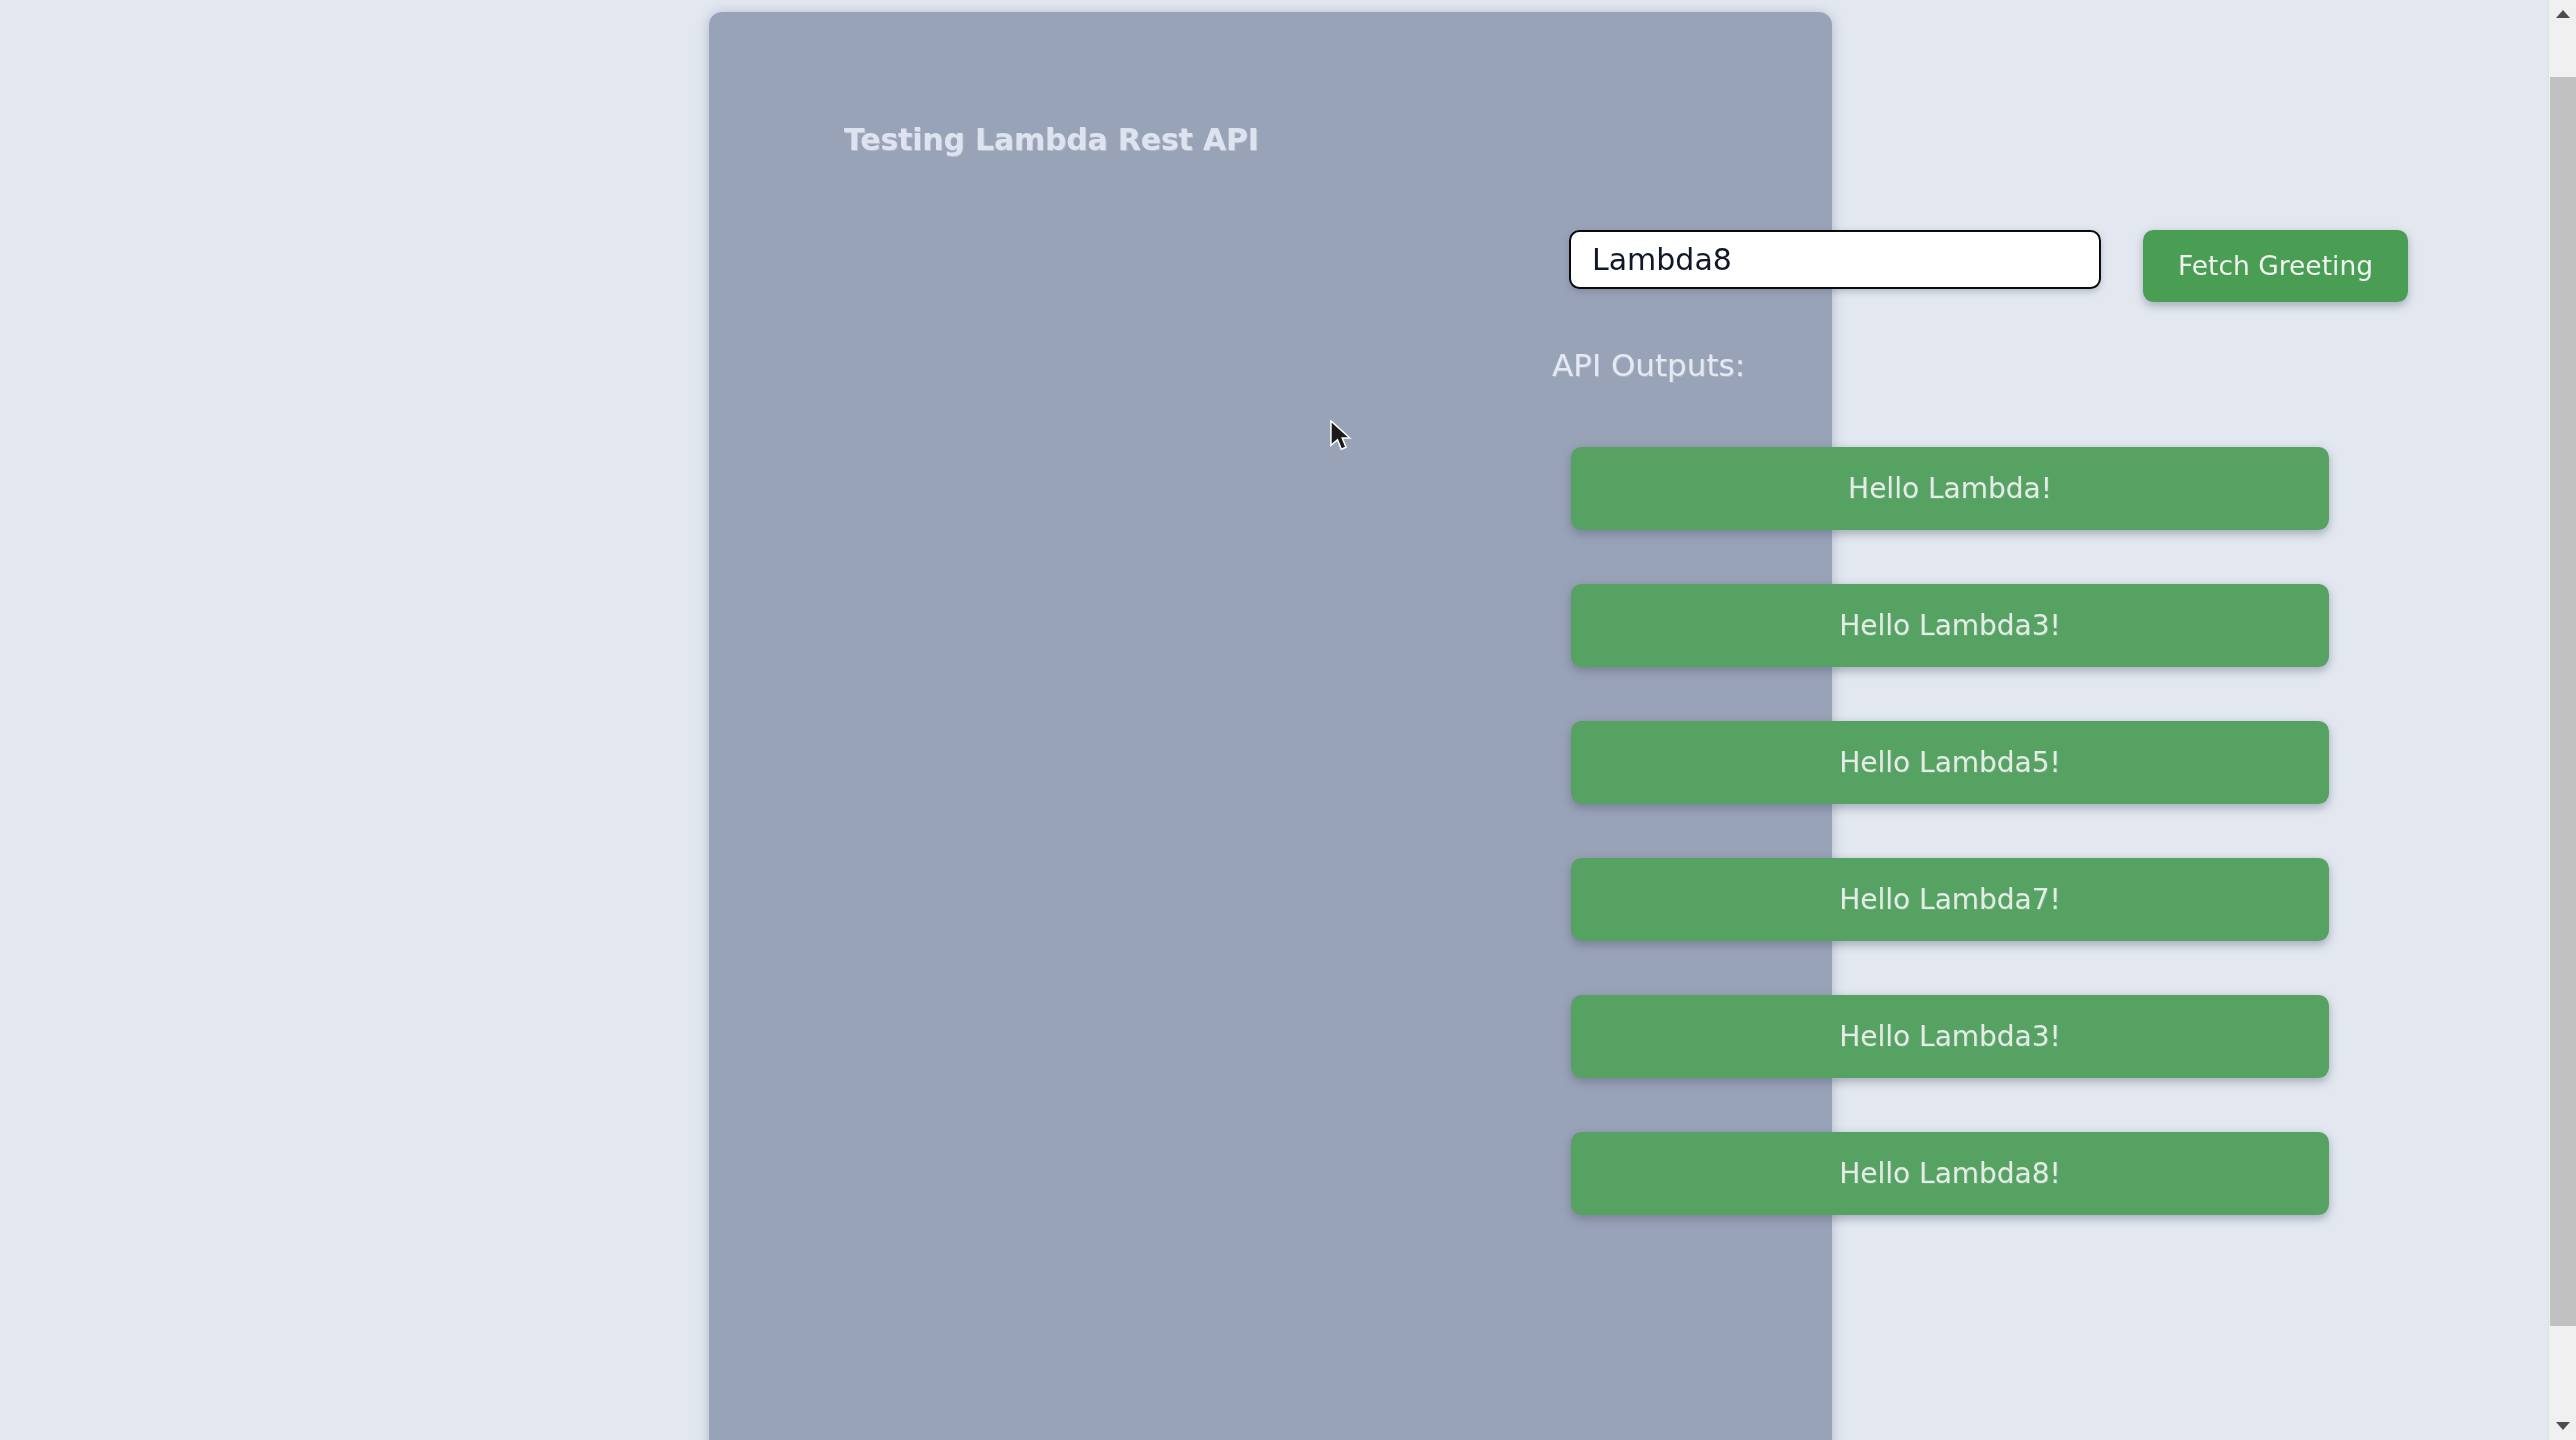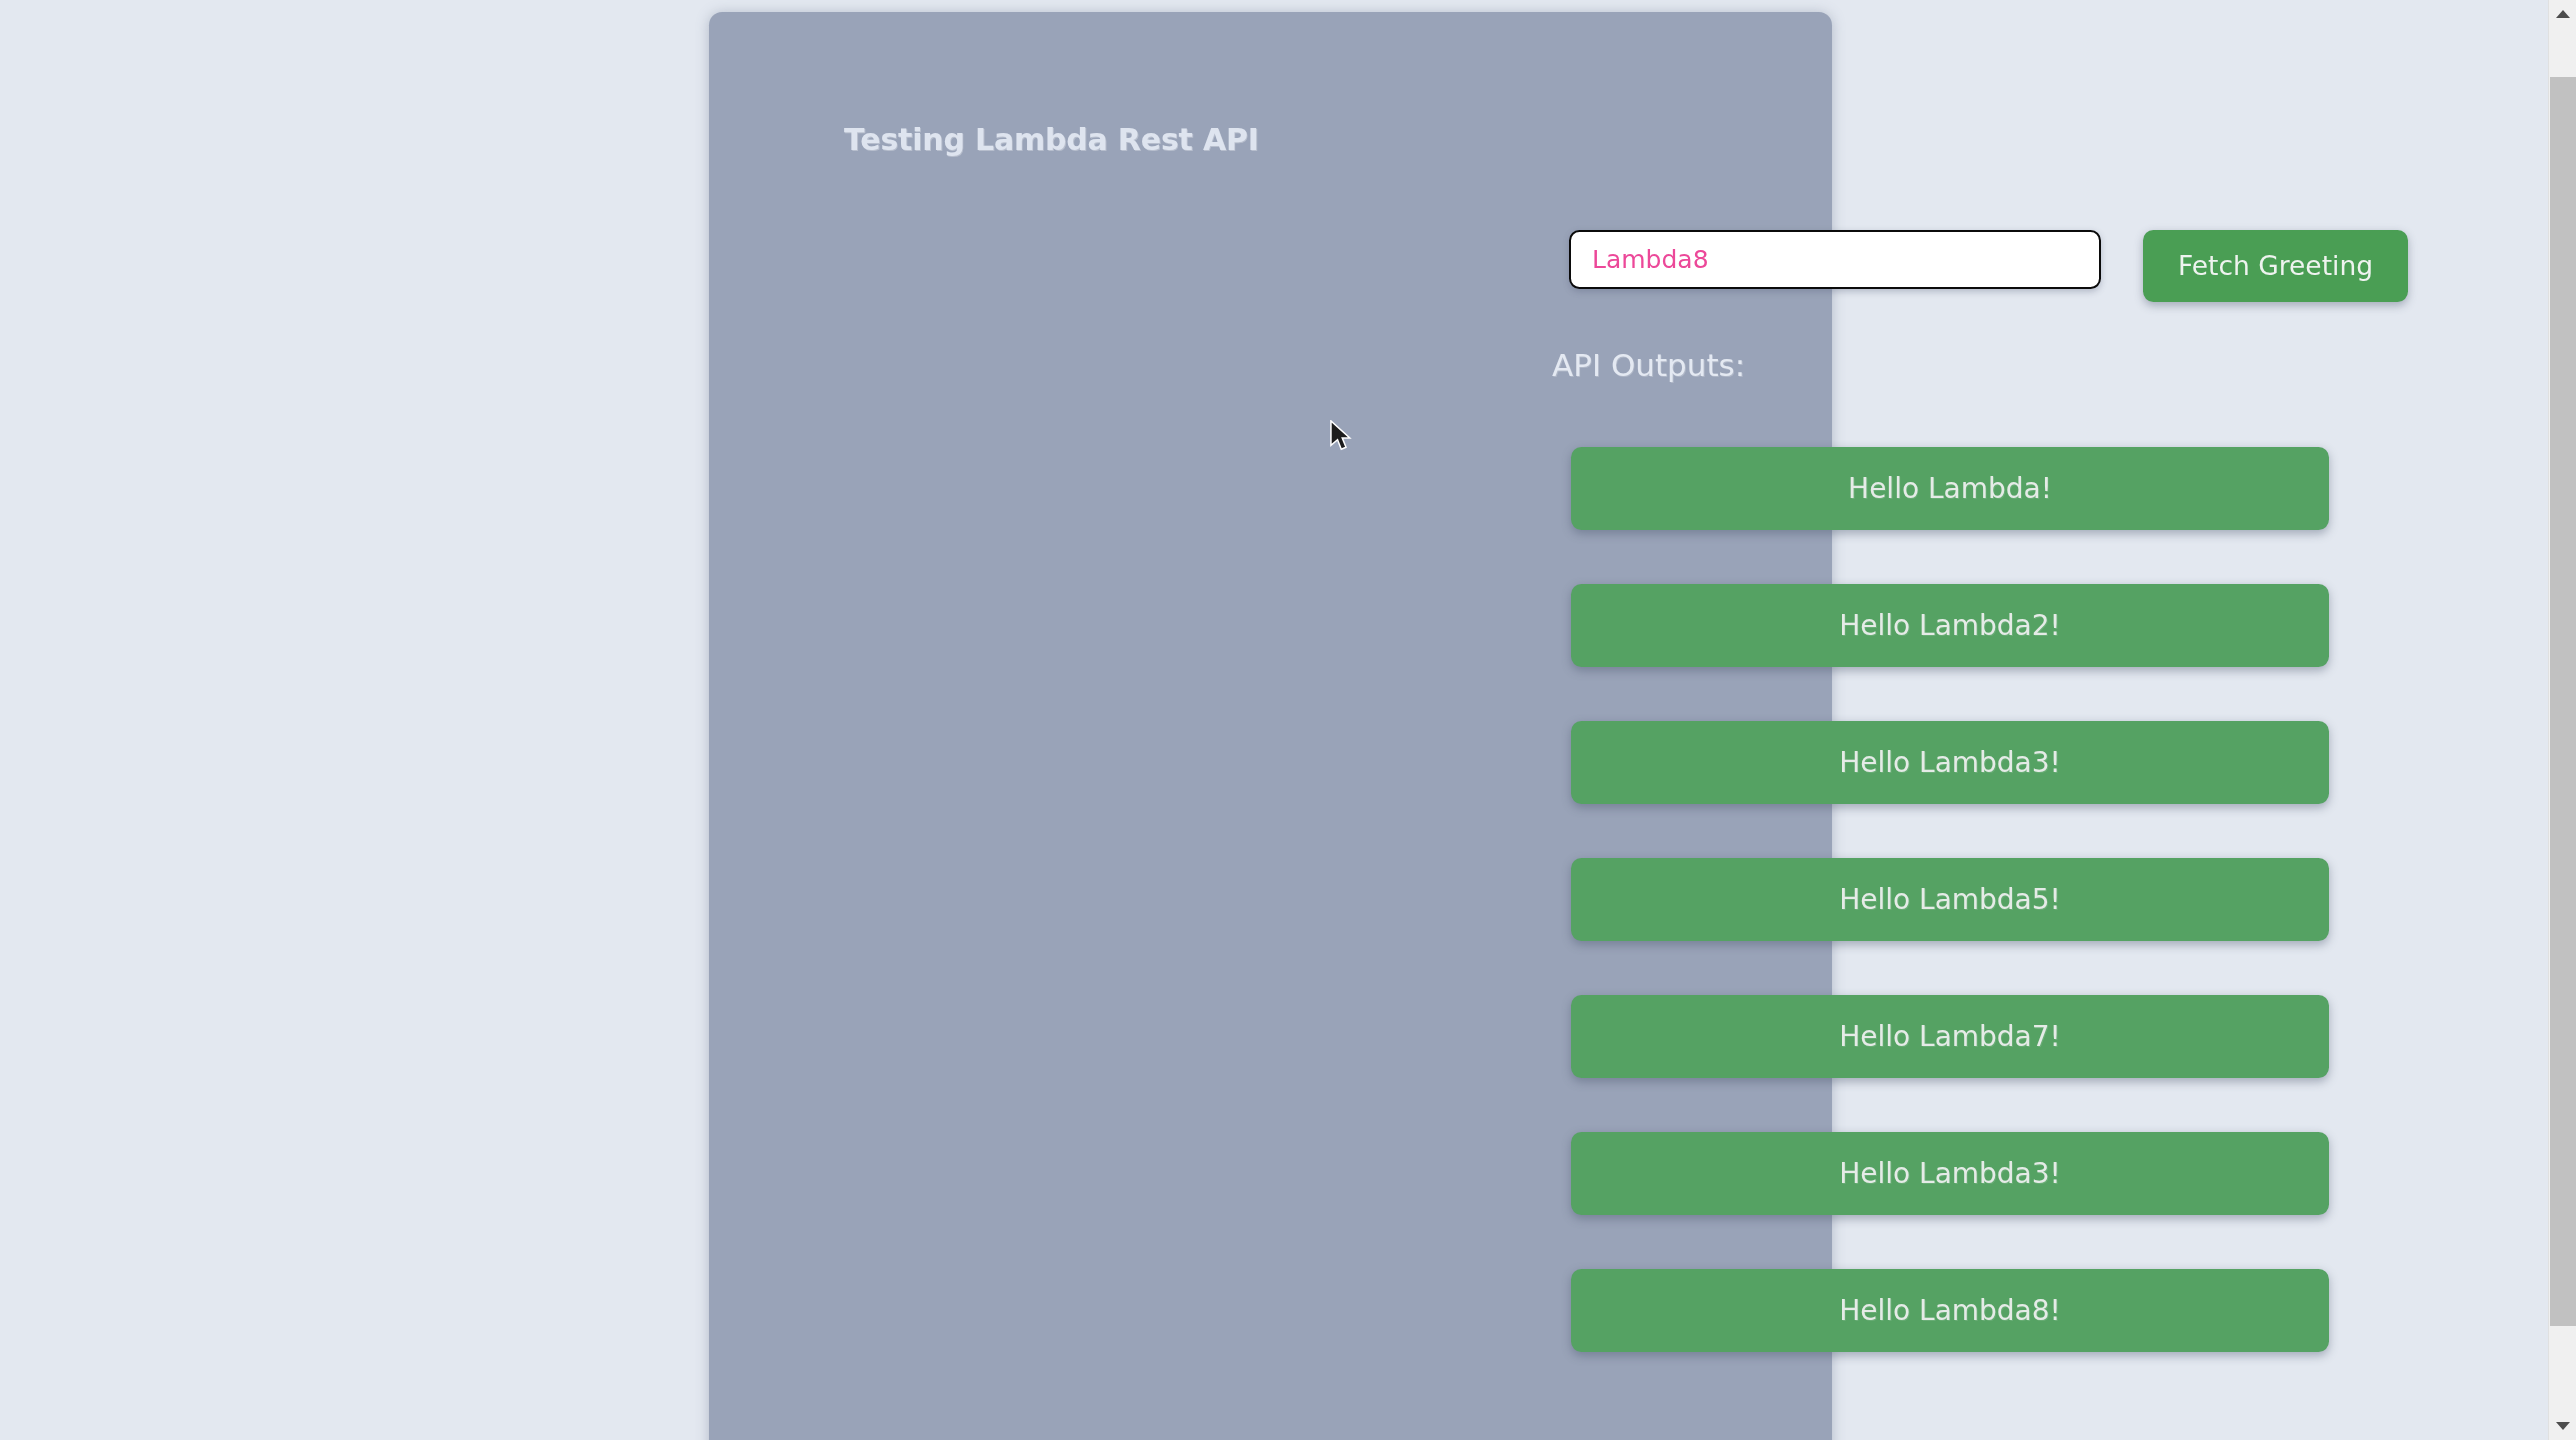--- a/index.html
+++ b/index.html
@@ -60,22 +60,22 @@
     top: 218px;
     width: 532px;
     height: 59px;
     box-sizing: border-box;
     background: #ffffff;
     border: 2.8px solid #0b0b0b;
     border-radius: 10.4px;
     outline: none;
     padding: 0 21px;
     font-family: "DejaVu Sans", "Liberation Sans", sans-serif;
-    font-size: 25px;
-    color: #ec4899;
+    font-size: 30px;
+    color: #0f172a;
     box-shadow: 0 2.8px 6.6px rgba(80, 90, 115, 0.30);
   }
   #name-input::placeholder {
     color: #8a9bb4;
   }
 
   #fetch-button {
     position: absolute;
     left: 1434px;
     top: 218px;
@@ -201,23 +201,20 @@
 
     <div id="fetch-button">Fetch Greeting</div>
 
     <h2 id="outputs-label">API Outputs:</h2>
 
     <ul id="outputs-list">
       <li class="output-card">
         <span>Hello Lambda!</span>
       </li>
       <li class="output-card">
-        <span>Hello Lambda2!</span>
-      </li>
-      <li class="output-card">
         <span>Hello Lambda3!</span>
       </li>
       <li class="output-card">
         <span>Hello Lambda5!</span>
       </li>
       <li class="output-card">
         <span>Hello Lambda7!</span>
       </li>
       <li class="output-card">
         <span>Hello Lambda3!</span>

